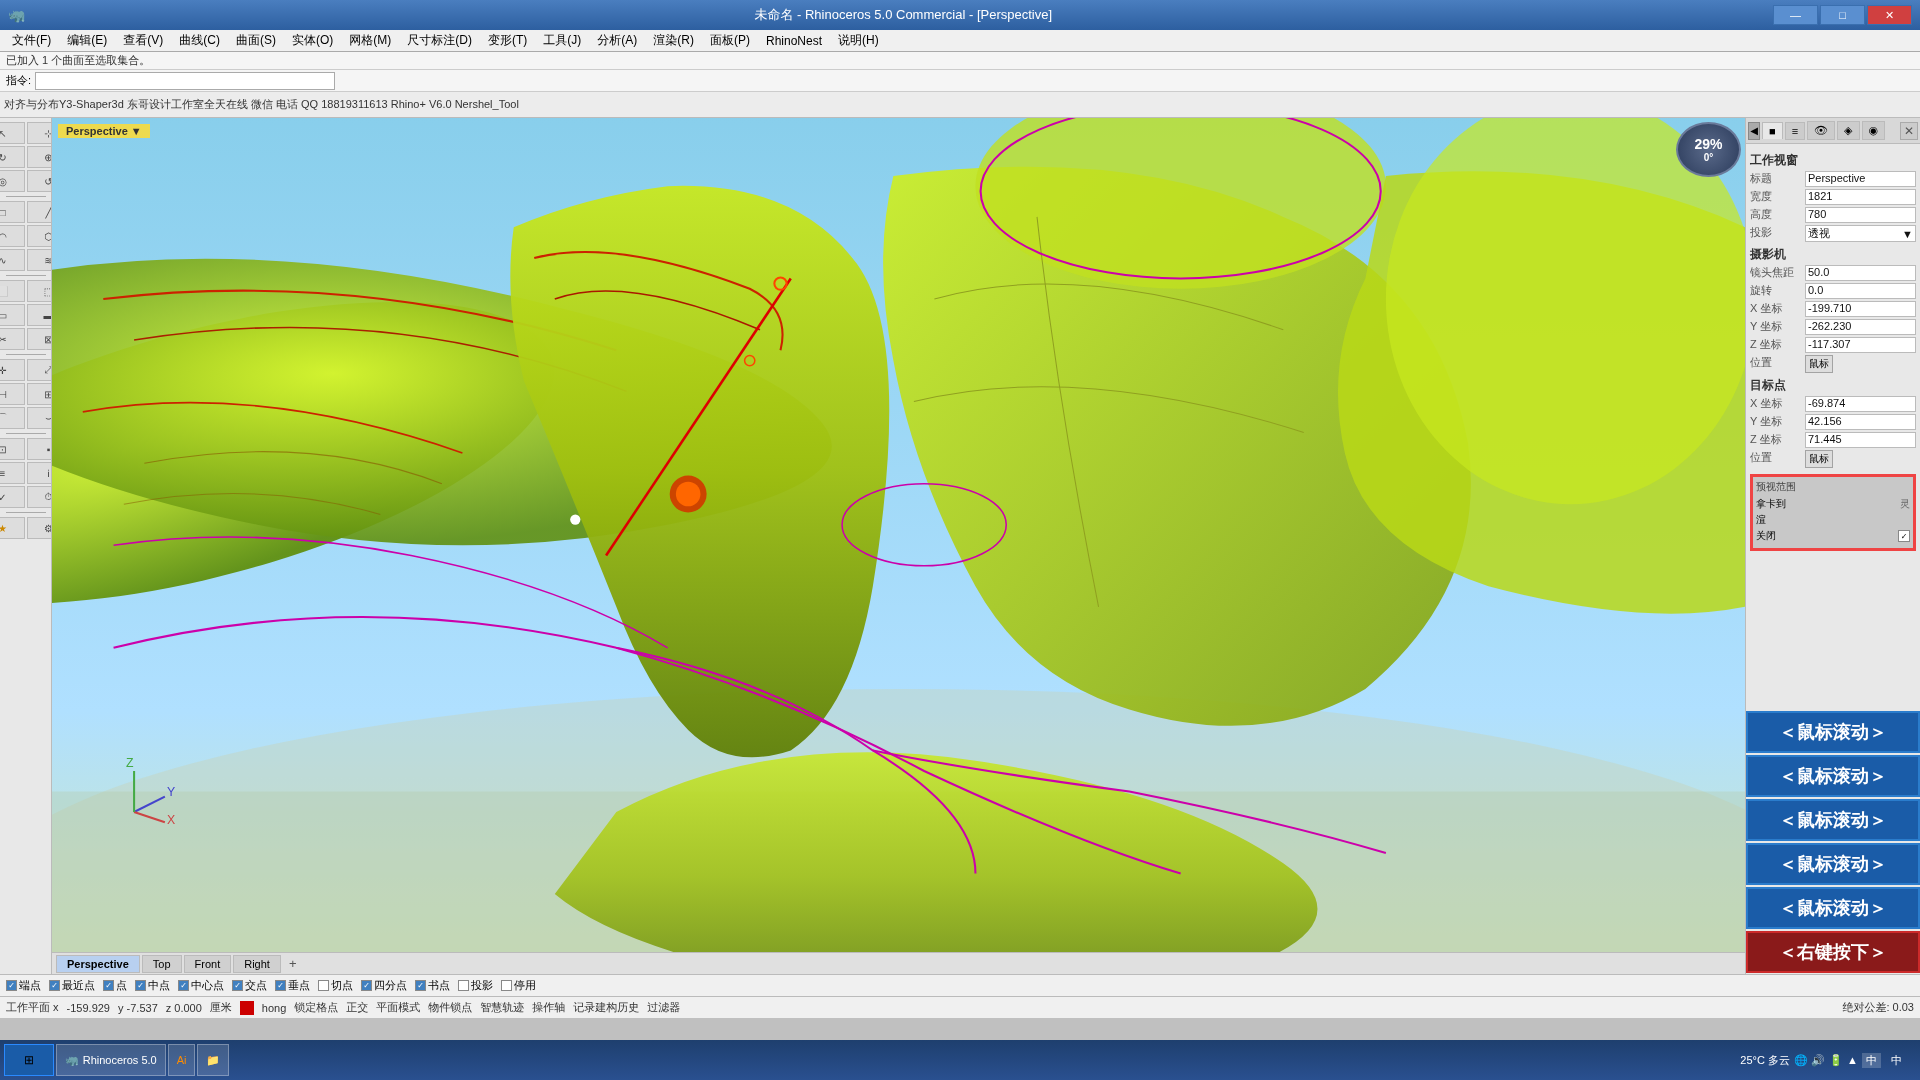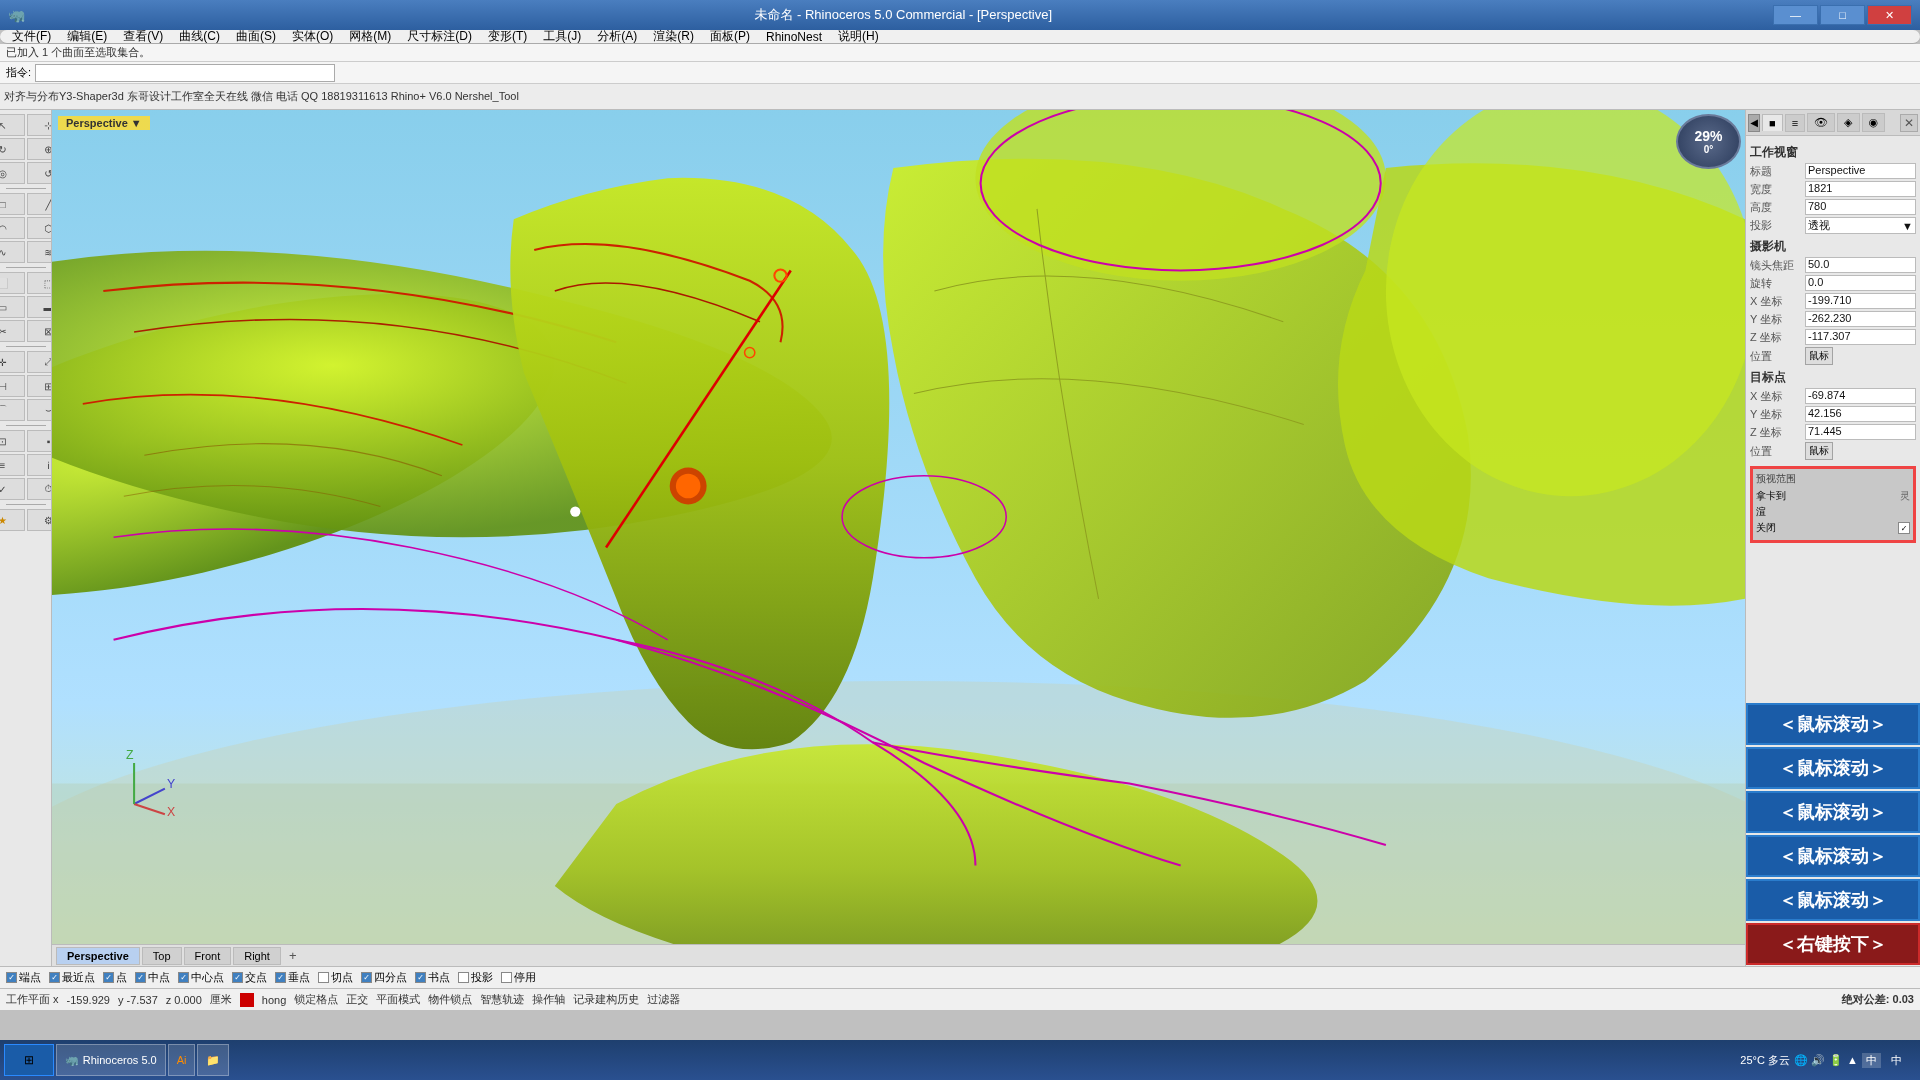--- a/index.html
+++ b/index.html
@@ -23,27 +23,26 @@
       border: 1px solid #3a6faf;
       color: white;
       font-size: 11px;
       cursor: pointer;
       display: flex; align-items: center; justify-content: center;
     }
     #titlebar .win-btn.close { background: #d04040; }
 
     
     #menubar {
-      height: 14px;
+      height: 22px;
       background: #f0f0f0;
       display: flex;
       align-items: center;
       border-bottom: 1px solid #aaa;
       padding: 0 4px;
-      border-radius: 7px;
     }
     .menu-item {
       padding: 2px 8px;
       cursor: pointer;
       font-size: 12px;
       white-space: nowrap;
     }
 
     
     #infobar {
@@ -177,21 +176,20 @@
       overflow-y: auto;
     }
     .props-section-title {
       font-weight: bold;
       color: #333;
       margin: 4px 0 2px 0;
       font-size: 12px;
     }
     .props-row {
       display: flex;
-      align-items: center;
       margin: 2px 0;
     }
     .props-label {
       width: 55px;
       color: #555;
       font-size: 11px;
     }
     .props-value {
       flex: 1;
       color: #111;
@@ -746,21 +744,21 @@
   <span style="width:14px;height:14px;background:#cc0000;display:inline-block;vertical-align:middle;"></span>
   <span class="status-item">hong</span>
   <span class="status-item" style="cursor:pointer;">锁定格点</span>
   <span class="status-item" style="cursor:pointer;">正交</span>
   <span class="status-item" style="cursor:pointer;">平面模式</span>
   <span class="status-item" style="cursor:pointer;">物件锁点</span>
   <span class="status-item" style="cursor:pointer;">智慧轨迹</span>
   <span class="status-item" style="cursor:pointer;">操作轴</span>
   <span class="status-item" style="cursor:pointer;">记录建构历史</span>
   <span class="status-item" style="cursor:pointer;">过滤器</span>
-  <span class="status-item" style="margin-left:auto;font-weight:bold;">绝对公差: 0.03</span>
+  <span class="status-item" style="margin-left:auto;">绝对公差: 0.03</span>
 </div>
 
 <div id="taskbar">
   <div class="taskbar-start">
     <span>⊞</span>
   </div>
   <div class="taskbar-btn">
     <span>🦏</span>
     <span>Rhinoceros 5.0</span>
   </div>

